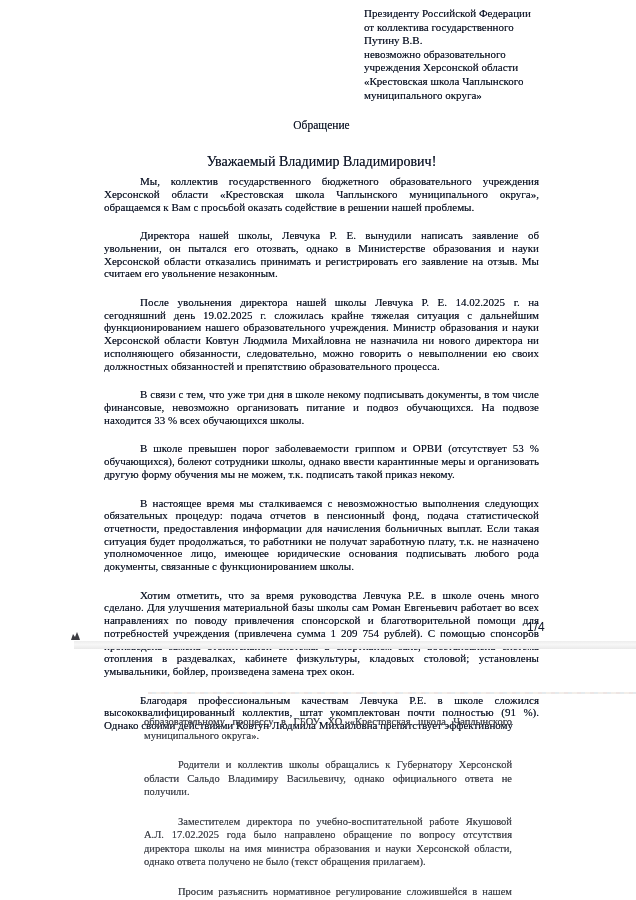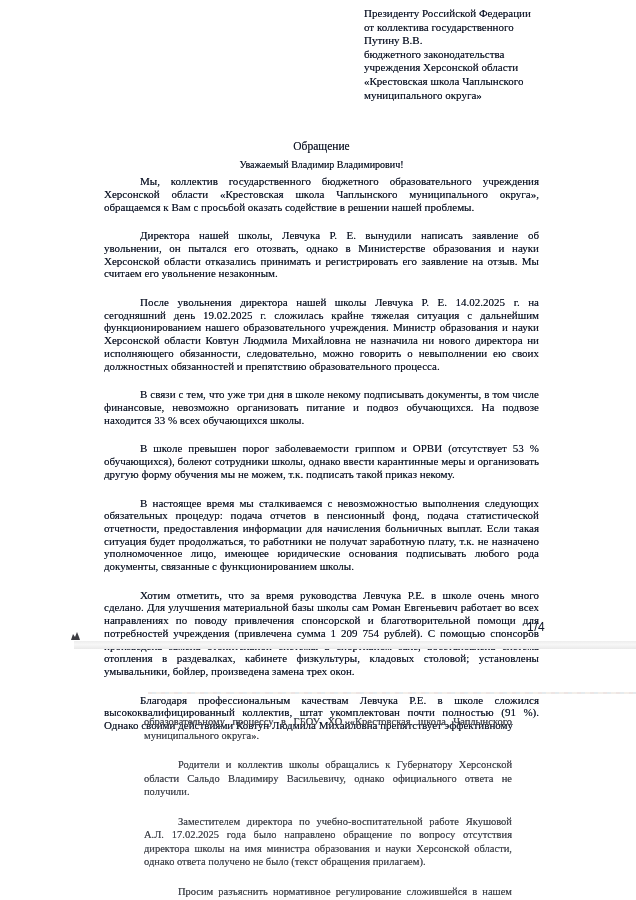--- a/index.html
+++ b/index.html
@@ -21,27 +21,27 @@
   .addressee {
     margin-left: 276px;
     width: 186px;
     font-size: 11px;
     line-height: 13.6px;
     text-align: left;
   }
   .addressee div { white-space: nowrap; }
   .doc-title {
     text-align: center;
-    margin-top: 38px;
+    margin-top: 17px;
     font-size: 11.5px;
   }
   .salutation {
     text-align: center;
-    margin-top: 7px;
-    font-size: 10px;
+    margin-top: 23px;
+    font-size: 14px;
   }
   .page1 p, .page2 p {
     margin: 16px;
     text-align: justify;
   }
   .page1 p {
     font-size: 11px;
     line-height: 12.7px;
     text-indent: 36px;
   }
@@ -90,21 +90,21 @@
 </style>
 </head>
 <body>
 
 <div class="scanpage page1 ink">
 
   <div class="addressee">
     <div>Президенту Российской Федерации</div>
     <div>от коллектива государственного</div>
     <div>Путину В.В.</div>
-    <div>бюджетного законодательства</div>
+    <div>невозможно образовательного</div>
     <div>учреждения Херсонской области</div>
     <div>«Крестовская школа Чаплынского</div>
     <div>муниципального округа»</div>
   </div>
 
   <div class="doc-title">Обращение</div>
   <div class="salutation">Уважаемый Владимир Владимирович!</div>
 
   <p class="body-start">Мы, коллектив государственного бюджетного образовательного учреждения Херсонской области «Крестовская школа Чаплынского муниципального округа», обращаемся к Вам с просьбой оказать содействие в решении нашей проблемы.</p>
   <p>Директора нашей школы, Левчука Р. Е. вынудили написать заявление об увольнении, он пытался его отозвать, однако в Министерстве образования и науки Херсонской области отказались принимать и регистрировать его заявление на отзыв. Мы считаем его увольнение незаконным.</p>

